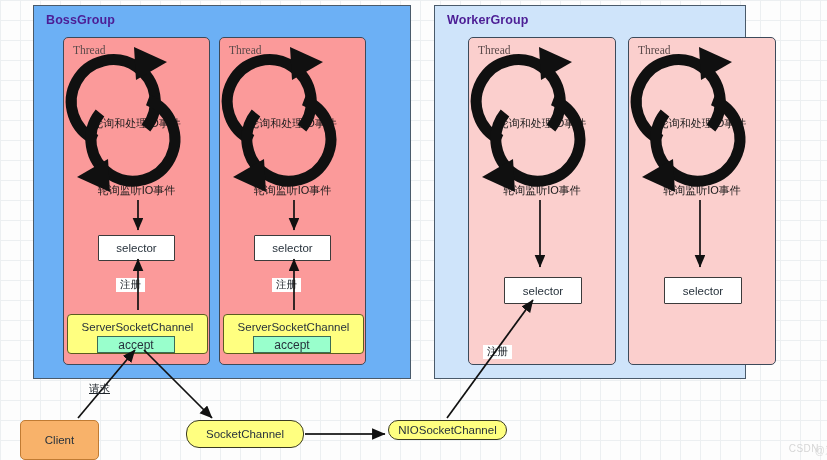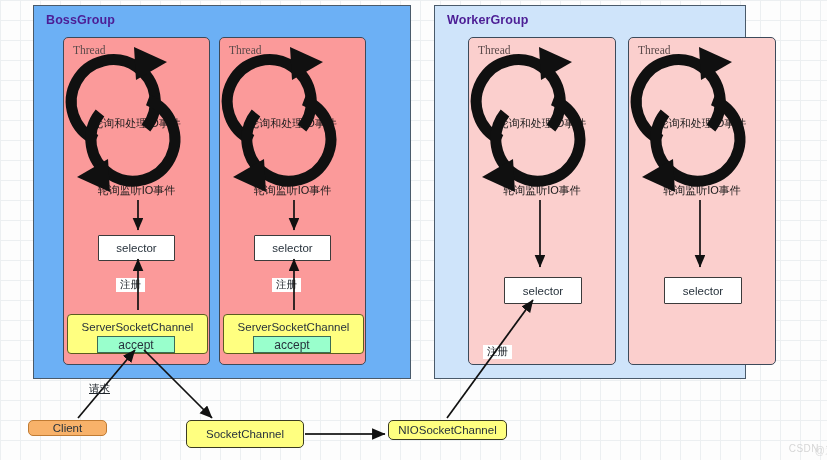--- a/index.html
+++ b/index.html
@@ -67,21 +67,21 @@
     padding-top: 6px;
   }
   .box.accept {
     background: #99ffcc;
     border: 1.2px solid #3b6b55;
     font-size: 12px;
   }
   .box.chan {
     background: #ffff80;
     border: 1.4px solid #3b3b22;
-    border-radius: 5px;
+    border-radius: 13px;
   }
   .box.client {
     background: #f8b26a;
     border: 1.4px solid #c07b33;
     border-radius: 5px;
   }
   .edge-label {
     position: absolute;
     background: #ffffff;
     font-size: 10.5px; color: #20262c;
@@ -149,21 +149,21 @@
     </div>
 
     <div class="thread worker" style="left:193px; top:31px; width:148px; height:328px;">
       <div class="thread-title">Thread</div>
       <div class="cyc-label" style="top:78px;">轮询和处理IO事件</div>
       <div class="cyc-label" style="top:145px;">轮询监听IO事件</div>
       <div class="box selector" style="left:35px; top:239px; width:78px; height:27px;">selector</div>
     </div>
   </div>
 
-  <div class="box client" style="left:28px; top:420px; width:79px; height:16px;">Client</div>
+  <div class="box client" style="left:20px; top:420px; width:79px; height:40px;">Client</div>
   <div class="box chan" style="left:186px; top:420px; width:118px; height:28px;">SocketChannel</div>
   <div class="box chan" style="left:388px; top:420px; width:119px; height:20px;">NIOSocketChannel</div>
 
   <svg class="overlay" viewBox="0 0 827 460">
     <defs>
       <marker id="thin-arrow" markerWidth="9" markerHeight="9" refX="7.2" refY="3.2" orient="auto" markerUnits="strokeWidth">
         <path d="M0,0 L7.5,3.2 L0,6.4 z" fill="#111111"></path>
       </marker>
     </defs>
 

